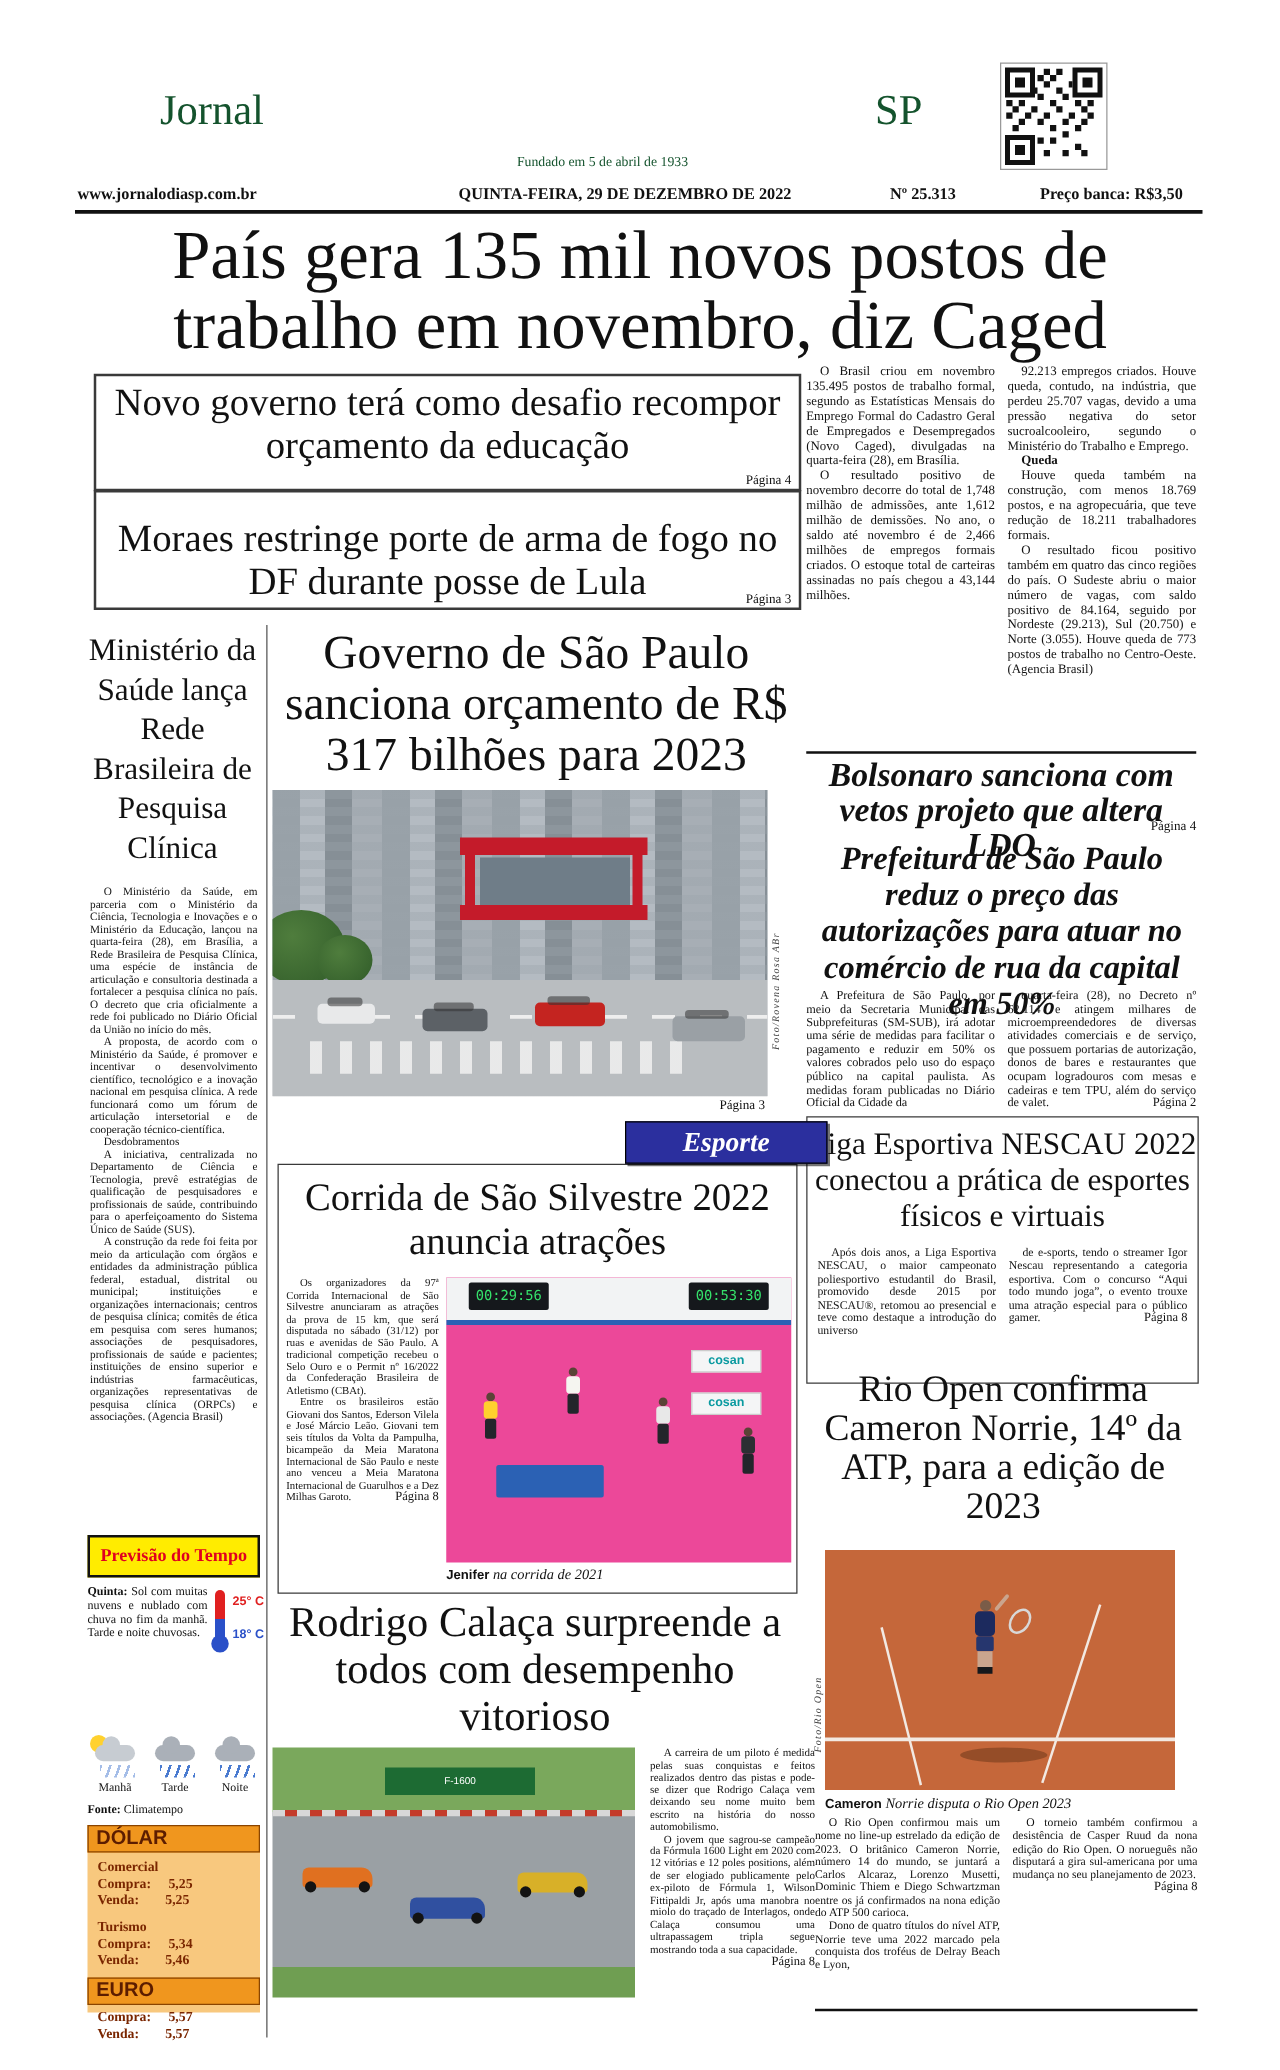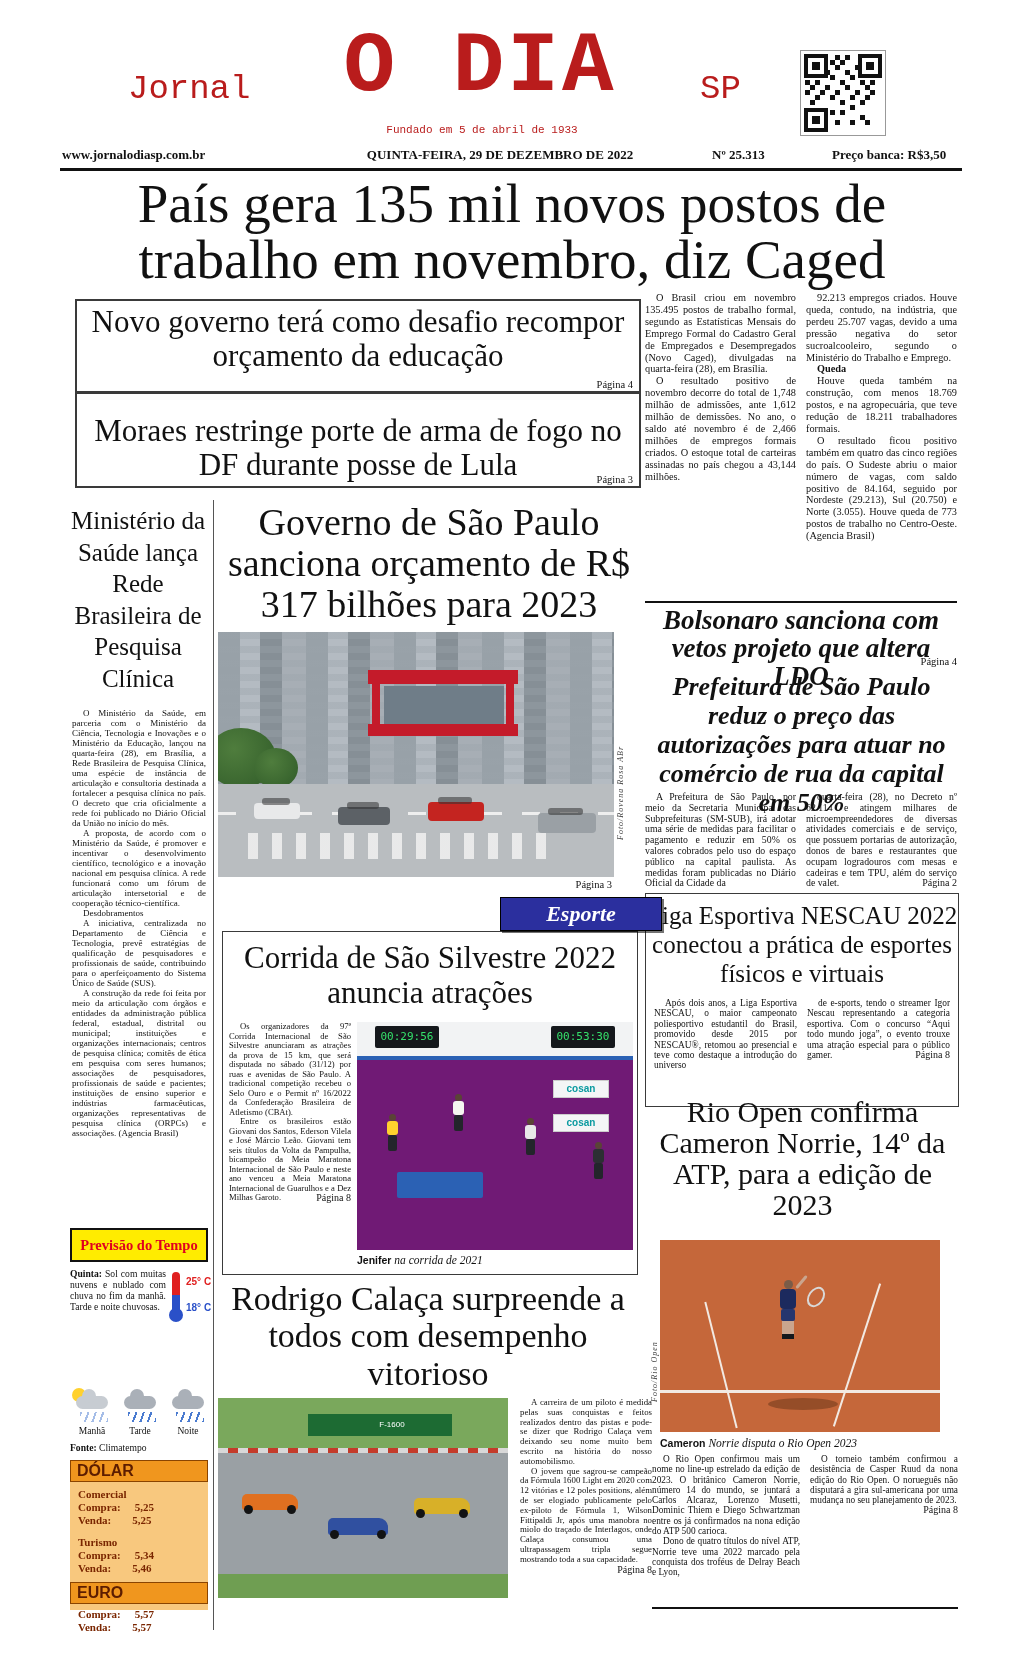--- a/index.html
+++ b/index.html
@@ -1,21 +1,21 @@
 <!DOCTYPE html>
 <html><head>
 <meta charset="utf-8">
 <style>
   html,body{margin:0;padding:0;background:#e8e8e8;}
   #page{position:relative;width:1024px;height:1656px;background:#ffffff;margin:0 auto;
         font-family:"Liberation Serif", serif;color:#111;overflow:hidden;}
   .abs{position:absolute;}
   .ctr{text-align:center;}
   .jst{text-align:justify;}
-  .blue{color:#b91c1c;font-family:Liberation Mono, monospace;}
+  .blue{color:#14532d;}
   .p{margin:0;text-indent:11px;}
   .nohang{overflow:hidden;}
   .pg{font-size:10.5px;}
   .pg-r{float:right;font-size:10px;}
   .ital{font-style:italic;}
   .bold{font-weight:bold;}
   .rule{background:#111;}
   .vrule{background:#555;width:1px;}
   .hbox{border:2px solid #3a3a3a;}
   .vertcred{writing-mode:vertical-rl;transform:rotate(180deg);font-size:8px;font-style:italic;color:#444;letter-spacing:1px;}
@@ -64,21 +64,21 @@
      background:repeating-linear-gradient(90deg,#98a1a8 0 22px,#b4bbc2 22px 42px,#868f96 42px 64px,#a7aeb5 64px 88px);}
   .bldg-win{position:absolute;top:0;height:62%;width:100%;
      background:repeating-linear-gradient(#9aa3aa 0 7px,transparent 7px 14px);opacity:.35;}
   .masp{position:absolute;background:#c41b2a;}
   .glass{position:absolute;background:#6f7d88;}
   .tree{position:absolute;border-radius:50%;background:radial-gradient(circle at 40% 35%,#4f7d3d,#2f5a28);}
   .road{position:absolute;bottom:0;width:100%;height:38%;background:#b9bdc0;}
   .lane{position:absolute;height:3px;background:#e8e8e8;}
   .car{position:absolute;border-radius:4px;}
   .car::after{content:"";position:absolute;left:18%;top:-5px;width:60%;height:7px;background:#333;border-radius:3px;opacity:.55;}
-  #ph-silvestre{background:#701a75;}
+  #ph-silvestre{background:#ec4899;}
   .gantry{position:absolute;left:0;top:0;width:100%;height:34px;background:#f2f3f4;border-bottom:4px solid #2b61b4;}
   .timer{position:absolute;top:4px;width:64px;height:22px;background:#15181c;color:#35e06a;
          font-family:"DejaVu Sans Mono",monospace;font-size:11px;line-height:22px;text-align:center;border-radius:2px;}
   .mat{position:absolute;background:#2b61b4;border-radius:2px;}
   .board{position:absolute;background:#f4f5f6;border:1px solid #ccc;color:#0a9aa0;
          font-family:"Liberation Sans",sans-serif;font-weight:bold;font-size:10px;line-height:16px;text-align:center;}
   .runner{position:absolute;}
   .runner .hd{width:7px;height:7px;border-radius:50%;background:#5a4336;margin:0 auto;}
   .runner .tp{width:11px;height:14px;border-radius:3px;margin:0 auto;}
   .runner .lg{width:9px;height:16px;margin:0 auto;background:#23252b;border-radius:2px;}
@@ -107,21 +107,20 @@
   .hl{font-weight:normal;}
   .col2wrap{display:flex;gap:10px;}
   .colx{flex:1 1 0;}
 </style>
 </head>
 <body>
 
 <div id="page">
 
   <div class="abs blue" id="brand-prefix" style="left:128px;top:70px;font-size:34px;">Jornal</div>
-  <div class="abs blue ctr" id="brand" style="left:270px;top:24px;width:420px;font-size:86px;line-height:1;">O DIA</div>
   <div class="abs blue" style="left:700px;top:70px;font-size:34px;">SP</div>
   <div class="abs qr" style="left:800px;top:50px;width:84px;height:84px;">
     <div class="qr-dots"></div>
     <div class="qr-f" style="left:3px;top:3px;">
         <i></i>
       </div>
     <div class="qr-f" style="right:3px;top:3px;">
         <i></i>
       </div>
     <div class="qr-f" style="left:3px;bottom:3px;">
@@ -285,21 +284,21 @@
     </div>
     <div class="colx jst nohang">
       <p class="p"><span>O torneio também confirmou a desistência de Casper Ruud da nona edição do Rio Open. O norueguês não disputará a gira sul-americana por uma mudança no seu planejamento de 2023.</span> <span class="pg-r">Página 8</span></p>
     </div>
   </div>
   <div class="abs rule" style="left:652px;top:1607px;width:306px;height:2px;"></div>
 
   <div class="abs ctr hl" style="left:218px;top:1280px;width:420px;font-size:34px;line-height:1.1;">Rodrigo Calaça surpreende a todos com desempenho vitorioso</div>
   <div class="abs photo" id="ph-racing" style="left:218px;top:1398px;width:290px;height:200px;">
     <div class="curb" style="top:50px;"></div>
-    <div class="bannergrn" style="left:90px;top:16px;width:120px;height:22px;line-height:22px;padding-left:24px;">F-1600</div>
+    <div class="bannergrn" style="left:90px;top:16px;width:120px;height:22px;line-height:22px;">F-1600</div>
     <div class="fcar" style="left:24px;top:96px;width:56px;height:16px;background:#e07020;"></div>
     <div class="fcar" style="left:110px;top:120px;width:60px;height:17px;background:#3050a0;"></div>
     <div class="fcar" style="left:196px;top:100px;width:56px;height:16px;background:#d8b028;"></div>
   </div>
   <div class="abs jst nohang" style="left:520px;top:1398px;width:132px;height:204px;font-size:8.8px;line-height:9.8px;">
     <p class="p">A carreira de um piloto é medida pelas suas conquistas e feitos realizados dentro das pistas e pode-se dizer que Rodrigo Calaça vem deixando seu nome muito bem escrito na história do nosso automobilismo.</p>
     <p class="p"><span>O jovem que sagrou-se campeão da Fórmula 1600 Light em 2020 com 12 vitórias e 12 poles positions, além de ser elogiado publicamente pelo ex-piloto de Fórmula 1, Wilson Fittipaldi Jr, após uma manobra no miolo do traçado de Interlagos, onde Calaça consumou uma ultrapassagem tripla segue mostrando toda a sua capacidade.</span> <span class="pg-r">Página 8</span></p>
   </div>
 
   <div class="abs ctr" id="wbox" style="left:70px;top:1228px;width:134px;height:30px;font-size:14.5px;line-height:30px;">Previsão do Tempo</div>

